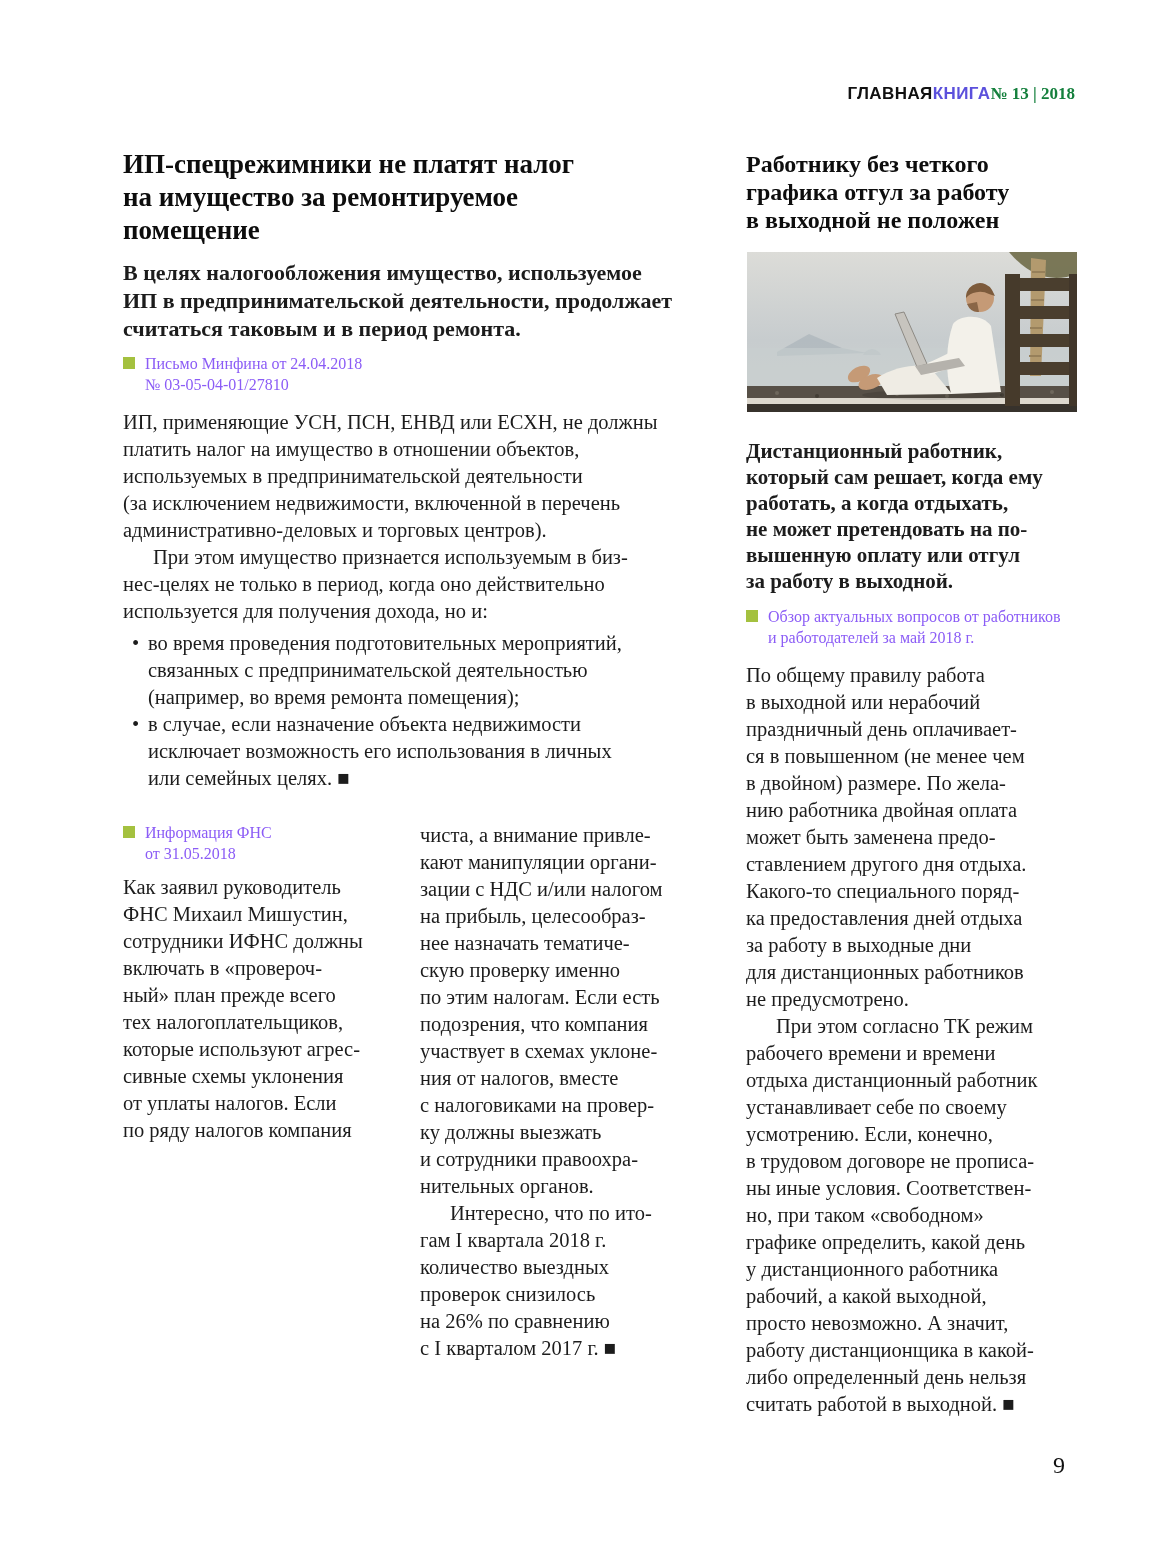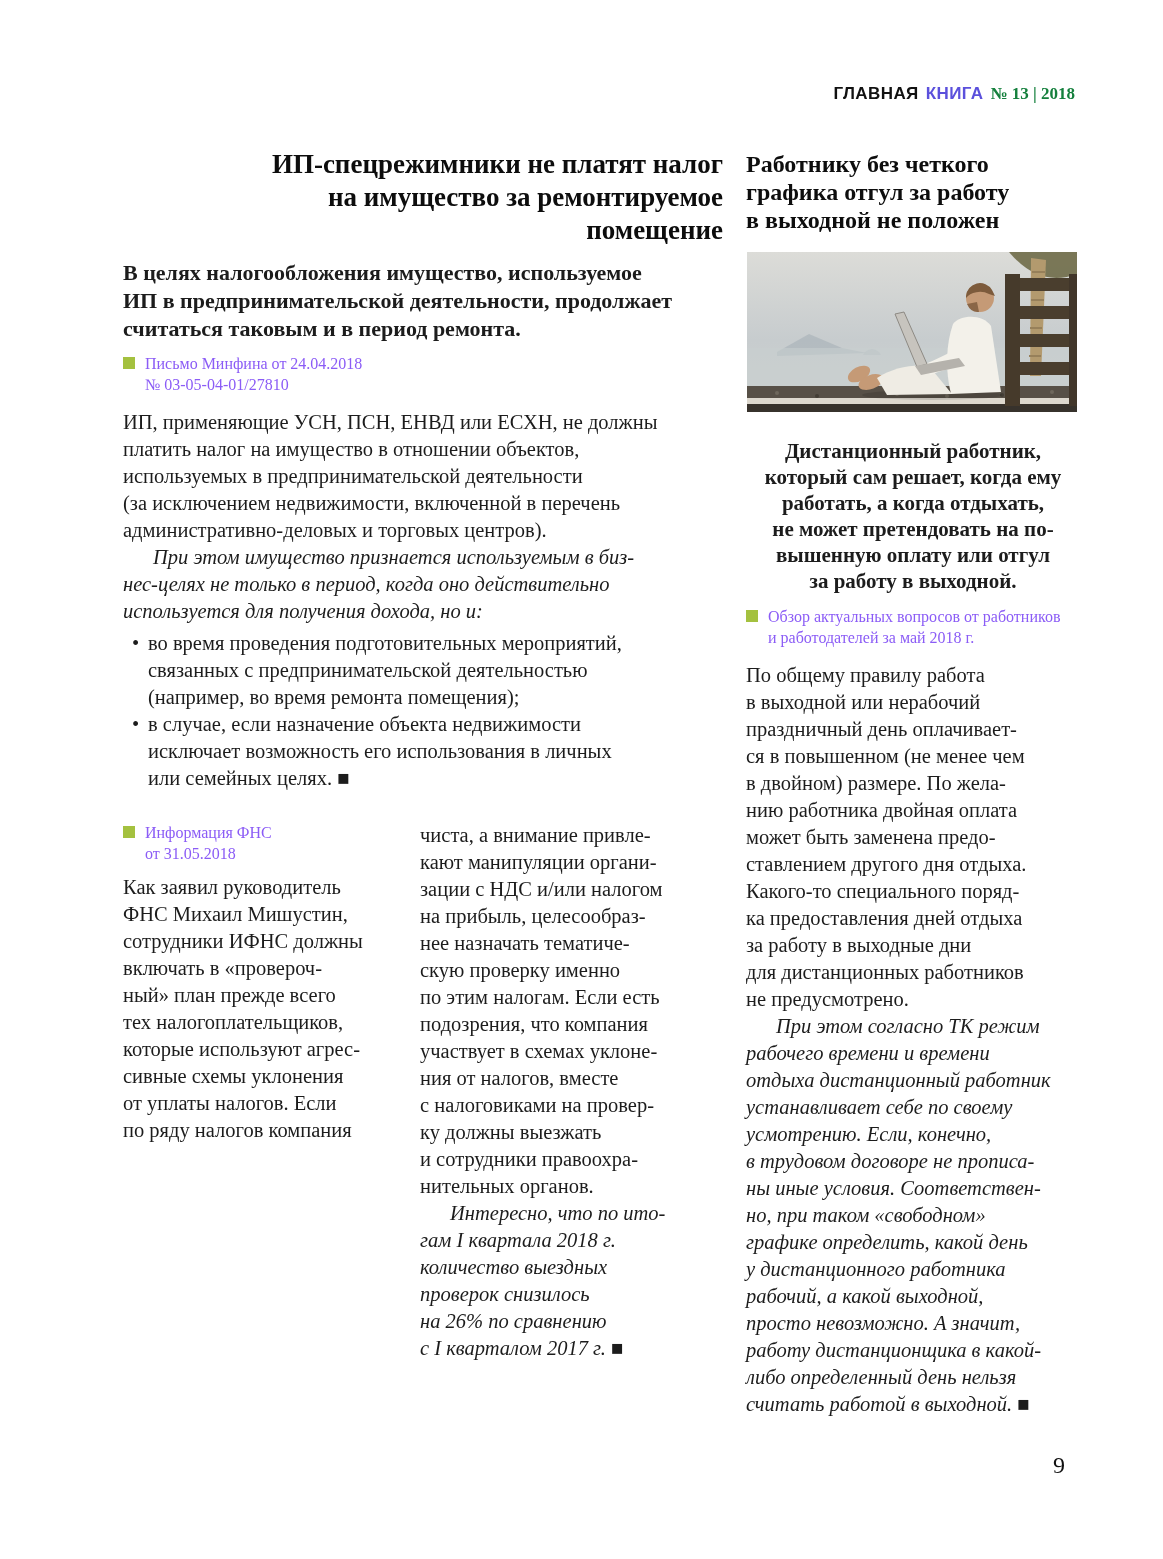--- a/index.html
+++ b/index.html
@@ -8,58 +8,58 @@
     width:1163px;height:1559px;
     background:#ffffff;
     margin:0 auto;
     font-family:"Liberation Serif", serif;
     color:#1c1c1c;
     overflow:hidden;
   }
   
   .mag-header{
     position:absolute;top:84px;right:88px;
-    display:flex;align-items:center;gap:7px;
+    display:flex;align-items:center;
     white-space:nowrap;
   }
   .brand{font-family:"Liberation Sans", sans-serif;font-weight:700;font-size:17px;letter-spacing:.4px;color:#111;}
   .brand-accent{color:var(--accent,#5b50dc);}
   .issue{font-family:"Liberation Serif", serif;font-weight:700;font-size:17px;color:#15803d;}
   
   .pre{white-space:pre-line;}
   h1,h2,h3{margin:0;color:#0d0d0d;}
   .headline-lg{font-size:27px;line-height:33px;font-weight:700;}
   .headline-sm{font-size:24px;line-height:28px;font-weight:700;}
   .lead{font-weight:700;}
   .source{display:flex;align-items:flex-start;gap:10px;font-size:16px;line-height:21px;color:#8b5cf6;}
   .sq{width:12px;height:12px;background:var(--bullet,#a4c13f);flex:0 0 auto;margin-top:4px;}
   
   .main-col{position:absolute;left:123px;top:148px;width:600px;}
-  .a1-title{margin-bottom:12px;text-align:right;}
+  .a1-title{margin-bottom:12px;}
   .a1-lead{font-size:22px;line-height:28px;margin-bottom:10px;}
   .a1-source{margin-bottom:14px;}
   .bodytext{font-size:20.5px;line-height:27px;}
   .bodytext p{margin:0;}
-  .indent{text-indent:30px;font-style:italic;}
+  .indent{text-indent:30px;}
   ul.bullets{list-style:none;margin:5px;padding:0;}
   ul.bullets li{position:relative;padding-left:20px;}
   ul.bullets li::before{content:"•";position:absolute;left:4px;top:0;}
   
   .a2{margin-top:30px;}
   .a2-title{margin-bottom:14px;font-size:27px;line-height:33px;font-weight:700;}
   .a2-cols{display:flex;gap:25px;}
   .a2-col1{width:272px;flex:0 0 auto;}
   .a2-col2{width:300px;flex:0 0 auto;}
   .a2-lead{font-size:22px;line-height:28px;margin-bottom:10px;}
   .a2-source{margin-bottom:10px;}
   
   .side-col{position:absolute;left:746px;top:150px;width:334px;}
   .a3-title{margin-bottom:18px;}
   .photo{width:332px;height:160px;margin-bottom:26px;display:block;}
-  .a3-lead{font-size:21px;line-height:26px;margin-bottom:12px;text-align:center;}
+  .a3-lead{font-size:21px;line-height:26px;margin-bottom:12px;}
   .a3-source{margin-bottom:14px;}
   .a3-body{font-size:20.5px;line-height:27px;}
   
   .page-num{position:absolute;left:1053px;top:1452px;font-size:24px;color:#111;}
 </style>
 </head>
 <body>
 
 <div id="page">
 

